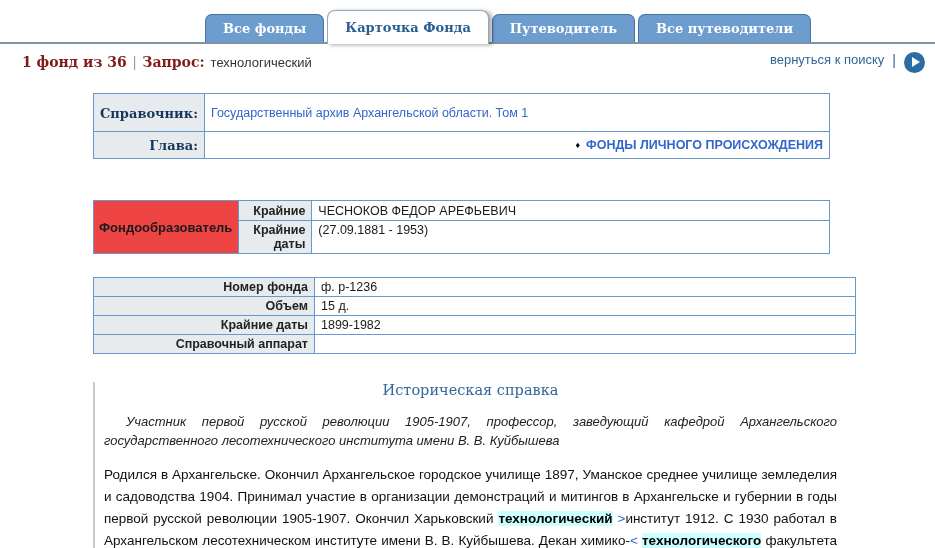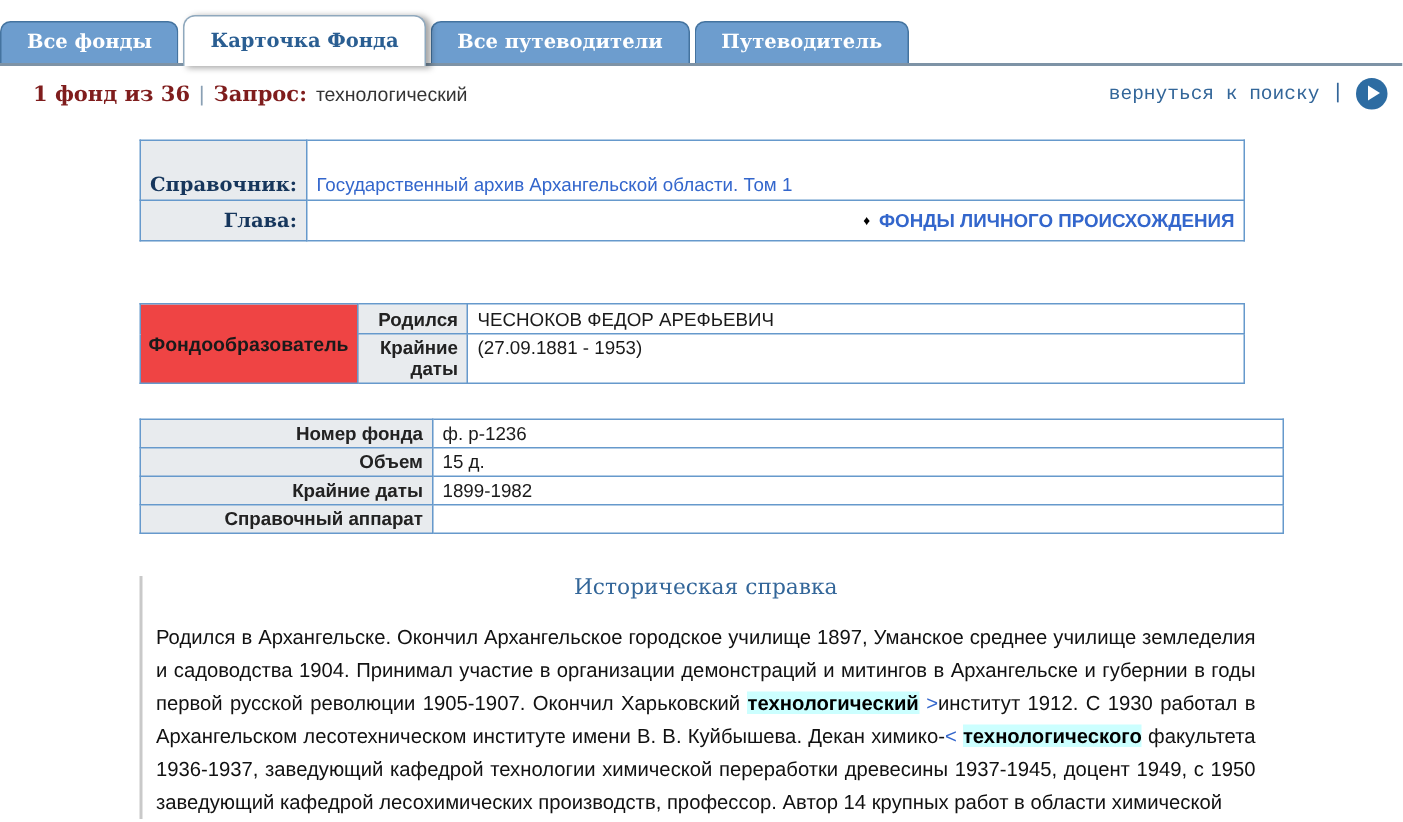--- a/index.html
+++ b/index.html
@@ -5,21 +5,21 @@
   * { margin:0; padding:0; box-sizing:border-box; }
   html,body { background:#fff; }
   body {
     width:935px; height:548px; overflow:hidden; position:relative;
     font-family:"Liberation Sans", sans-serif; color:#1a1a1a;
   }
 
   
   .tabbar {
     display:flex; align-items:flex-end;
-    height:44px;
+    padding-left:205px; height:44px;
     border-bottom:2px solid #7e93a6;
     position:relative; z-index:2;
   }
   .tab {
     height:28px; line-height:28px;
     background:#6d9dce;
     border:1px solid #44739f; border-bottom:none;
     border-radius:7px 7px 0 0;
     padding:0 17px; margin-right:3px;
     color:#fff; font-family:"DejaVu Serif", serif;
@@ -41,21 +41,21 @@
     height:36px; display:flex; justify-content:space-between; align-items:center;
     padding:0 10px 0 22px;
   }
   .rb-left { display:flex; align-items:baseline; gap:6px; }
   .rb-count, .rb-qlabel {
     font-family:"DejaVu Serif", serif; font-weight:bold;
     color:#7f1d1d; font-size:14px;
   }
   .rb-sep { color:#8aa0b4; font-size:14px; }
   .rb-qvalue { font-size:13px; color:#333; }
-  .rb-right { display:flex; align-items:center; gap:8px;font-family:Liberation Mono, monospace; }
+  .rb-right { display:flex; gap:8px; }
   .backlink { color:#336699; font-size:13px; text-decoration:none; cursor:pointer; }
   .rb-sep2 { color:#336699; font-size:14px; }
   .nextbtn {
     width:21px; height:21px; border-radius:50%;
     background:#2d6ca2; display:inline-flex; align-items:center; justify-content:center;
     cursor:pointer;
   }
   .nextbtn .tri {
     width:0; height:0; margin-left:2px;
     border-top:5px solid transparent; border-bottom:5px solid transparent;
@@ -69,36 +69,36 @@
     background:#e8ebee; text-align:right; font-weight:bold; color:#222;
   }
   .serifLbl {
     font-family:"DejaVu Serif", serif; font-weight:bold;
     color:#16365c; font-size:13px;
   }
   a.cellink { color:#3366cc; text-decoration:none; cursor:pointer; }
   .bullet { color:#000; font-size:9px; vertical-align:1px; margin-right:6px; }
 
   .t-reference { margin:13px 0 0 93px; width:737px; }
-  .t-reference tr:first-child td { height:38px; vertical-align:top; padding-top:22px; }
+  .t-reference tr:first-child td { height:38px; vertical-align:top; padding-top:12px; }
   .t-reference tr:last-child td { height:27px; vertical-align:middle;text-align:right; }
   .t-reference .lblcell { width:95px; }
   .t-reference .chapter-val { padding-left:14px;font-weight:bold; }
 
   .t-creator { margin:41px 0 0 93px; width:737px; }
   .t-creator .hdrcell {
     background:#ef4444; width:125px; font-weight:bold; font-size:13px;
     text-align:left; padding-left:5px; vertical-align:middle;
   }
   .t-creator .lblcell { width:73px; }
   .t-creator tr:first-child td { height:20px; }
   .t-creator tr:last-child td { height:33px; vertical-align:top; }
 
   .t-fund { margin:23px 0 0 93px; width:763px; }
-  .t-fund .lblcell { width:195px; }
+  .t-fund .lblcell { width:221px; }
   .t-fund td { height:17px; }
 
   
   .history {
     margin:28px 0 0 93px;
     border-left:2px solid #c9c9c9;
     padding-left:9px; width:744px;
   }
   .history h2 {
     font-family:"DejaVu Serif", serif; font-weight:normal;
@@ -117,22 +117,22 @@
   }
   .hl { background:#ccffff; font-weight:bold; color:#000; }
   .nav-arrow { color:#3366cc; text-decoration:none; cursor:pointer; }
 </style>
 </head>
 <body>
 
 <div class="tabbar">
   <div class="tab">Все фонды</div>
   <div class="tab active">Карточка Фонда</div>
+  <div class="tab">Путеводитель</div>
   <div class="tab">Все путеводители</div>
-  <div class="tab">Путеводитель</div>
 </div>
 
 <div class="resultbar">
   <div class="rb-left">
     <span class="rb-count">1 фонд из 36</span>
     <span class="rb-sep">|</span>
     <span class="rb-qlabel">Запрос:</span>
     <span class="rb-qvalue">технологический</span>
   </div>
   <div class="rb-right">
@@ -156,21 +156,21 @@
       <span class="bullet">♦</span><a class="cellink">ФОНДЫ ЛИЧНОГО ПРОИСХОЖДЕНИЯ</a>
     </td>
   </tr>
 </tbody>
   </table>
 
 <table class="t-creator">
   <tbody>
       <tr>
     <td class="hdrcell" rowspan="2">Фондообразователь</td>
-    <td class="lblcell">Родился</td>
+    <td class="lblcell">Крайние</td>
     <td>ЧЕСНОКОВ ФЕДОР АРЕФЬЕВИЧ</td>
   </tr>
   <tr>
     <td class="lblcell">Крайние даты</td>
     <td>(27.09.1881 - 1953)</td>
   </tr>
 </tbody>
   </table>
 
 <table class="t-fund">
@@ -189,14 +189,15 @@
   </tr>
   <tr>
     <td class="lblcell">Справочный аппарат</td>
     <td></td>
   </tr>
 </tbody>
   </table>
 
 <div class="history">
   <h2>Историческая справка</h2>
+  <p class="lead">Участник первой русской революции 1905-1907, профессор, заведующий кафедрой Архангельского государственного лесотехнического института имени В. В. Куйбышева</p>
   <p class="histbody"><span>Родился в Архангельске. Окончил Архангельское городское училище 1897, Уманское среднее училище земледелия и садоводства 1904. Принимал участие в организации демонстраций и митингов в Архангельске и губернии в годы первой русской революции 1905-1907. Окончил Харьковский </span><span class="hl">технологический</span><a class="nav-arrow"> &gt;</a><span>институт 1912. С 1930 работал в Архангельском лесотехническом институте имени В. В. Куйбышева. Декан химико-</span><a class="nav-arrow">&lt; </a><span class="hl">технологического</span><span> факультета 1936-1937, заведующий кафедрой технологии химической переработки древесины 1937-1945, доцент 1949, с 1950 заведующий кафедрой лесохимических производств, профессор. Автор 14 крупных работ в области химической</span></p>
 </div>
 
 </body></html>

